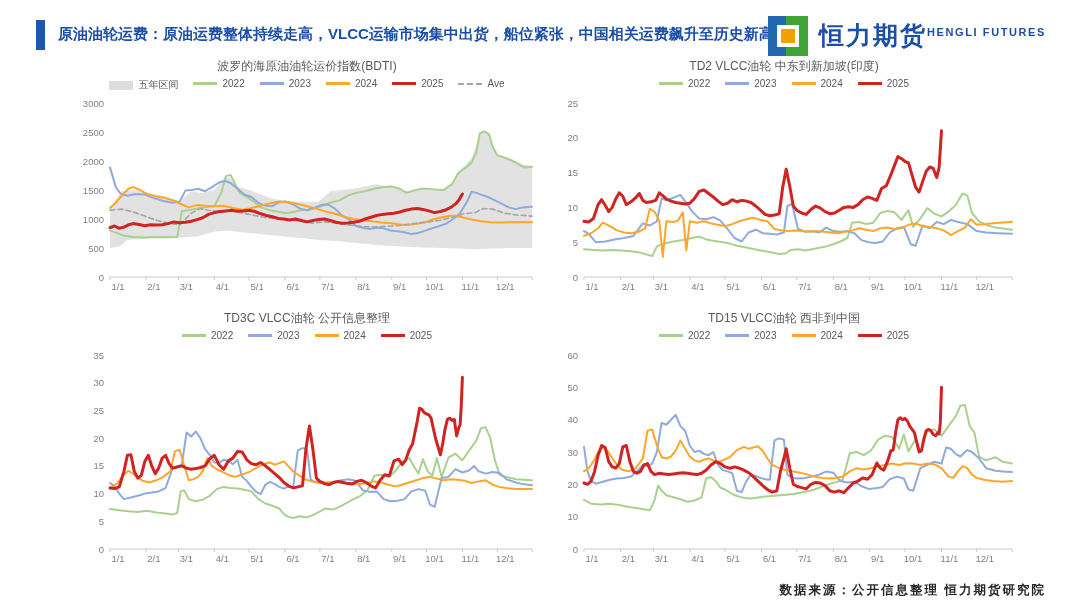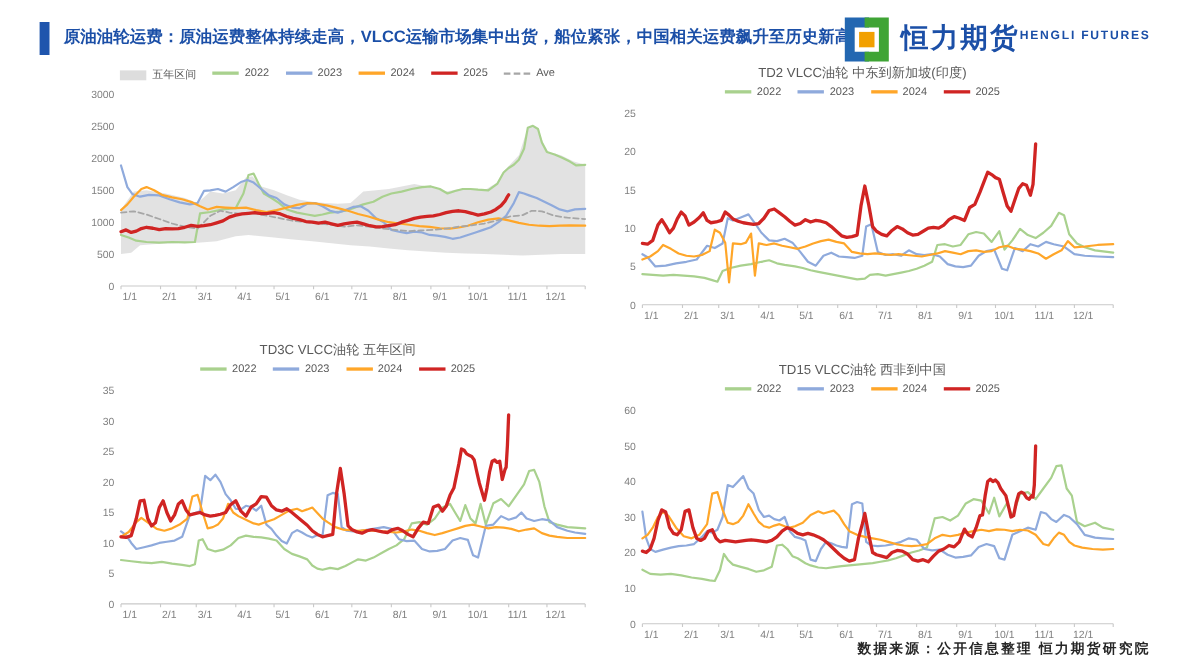--- a/index.html
+++ b/index.html
@@ -15,21 +15,21 @@
   .logo{position:absolute;right:34px;top:14px;display:flex;align-items:center;}
   .logo-ic{width:44px;height:44px;margin-right:9px;}
   .logo-txt{display:flex;flex-direction:row;}
   .logo-cn{font-size:25px;font-weight:bold;color:#1B4FA7;letter-spacing:2px;line-height:1.1;}
   .logo-en{font-size:11px;font-weight:bold;color:#1B4FA7;letter-spacing:1.6px;margin-top:4px;}
   
   .quad{position:absolute;}
   .q0{left:72px;top:58px;width:470px;}
   .q1{left:546px;top:58px;width:476px;}
   .q2{left:72px;top:310px;width:470px;}
-  .q3{left:546px;top:310px;width:476px;margin-top:18px;}
+  .q3{left:546px;top:310px;width:476px;}
   .chart-title{text-align:center;font-size:12px;color:#595959;height:17px;}
   .legend{display:flex;justify-content:center;align-items:flex-start;gap:15px;height:16px;margin:3px 0 1px 0;}
   .lg{display:flex;align-items:center;gap:5px;}
   .lg .lb{font-size:10px;color:#595959;}
   .sw-line{width:24px;height:3px;}
   .sw-band{width:24px;height:9px;}
   .sw-dash{width:24px;height:0;border-top:2px dashed #A6A6A6;}
   svg text{font-family:"Liberation Sans",sans-serif;}
   
   .footer{
@@ -51,20 +51,21 @@
     <path d="M42,42 h-22 v-9 h13 v-22 h-13 v-9 h22 z" fill="#3FA435"></path>
     <rect x="15" y="15" width="14" height="14" fill="#F2A000"></rect>
   </svg>
   <div class="logo-txt">
     <div class="logo-cn">恒力期货</div>
     <div class="logo-en">HENGLI FUTURES</div>
   </div>
 </div>
 
 <div class="quad q0">
+  <div class="chart-title">波罗的海原油油轮运价指数(BDTI)</div>
   <div class="legend">
       <span class="lg">
         <span class="sw-band" style="background: rgb(221, 221, 221);"></span>
         <span class="lb">五年区间</span>
       </span>
       <span class="lg">
         <span class="sw-line" style="background: rgb(169, 209, 142);"></span>
         <span class="lb">2022</span>
       </span>
       <span class="lg">
@@ -179,21 +180,21 @@
         <line x1="359" y1="182" x2="359" y2="185" stroke="#C9C9C9" stroke-width="1"></line>
         <text x="367" y="195" text-anchor="middle" font-size="9.5" fill="#7F7F7F">10/1</text>
         <line x1="395.4505494505495" y1="182" x2="395.4505494505495" y2="185" stroke="#C9C9C9" stroke-width="1"></line>
         <text x="403.4505494505495" y="195" text-anchor="middle" font-size="9.5" fill="#7F7F7F">11/1</text>
         <line x1="430.7252747252747" y1="182" x2="430.7252747252747" y2="185" stroke="#C9C9C9" stroke-width="1"></line>
         <text x="438.7252747252747" y="195" text-anchor="middle" font-size="9.5" fill="#7F7F7F">12/1</text>
         <line x1="466" y1="182" x2="466" y2="185" stroke="#C9C9C9" stroke-width="1"></line>
       </svg></div>
 </div>
 <div class="quad q2">
-  <div class="chart-title">TD3C VLCC油轮 五年区间</div>
+  <div class="chart-title">TD3C VLCC油轮 公开信息整理</div>
   <div class="legend">
       <span class="lg">
         <span class="sw-line" style="background: rgb(169, 209, 142);"></span>
         <span class="lb">2022</span>
       </span>
       <span class="lg">
         <span class="sw-line" style="background: rgb(143, 170, 220);"></span>
         <span class="lb">2023</span>
       </span>
       <span class="lg">

